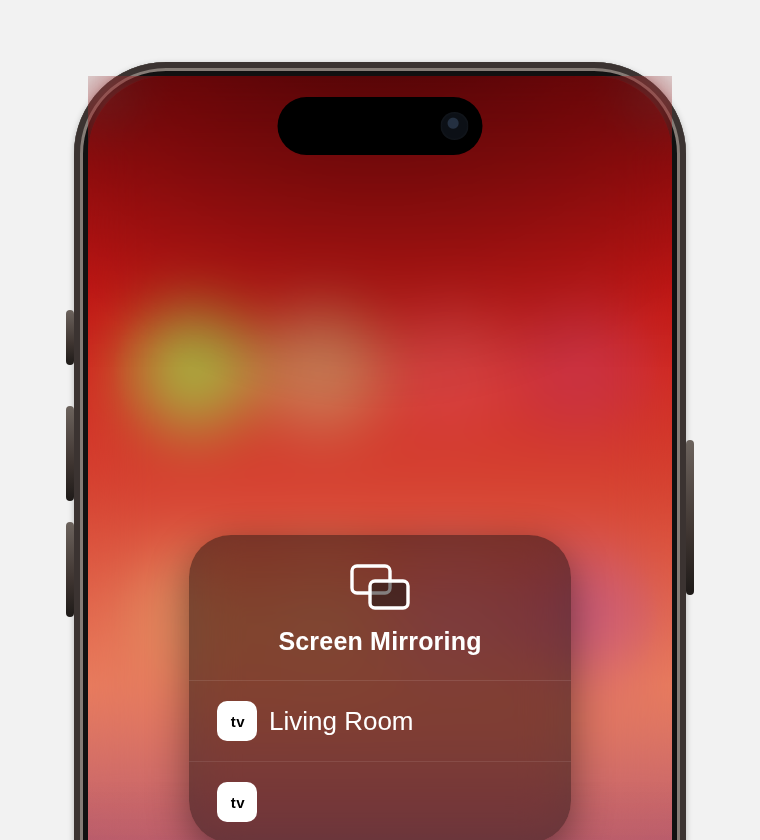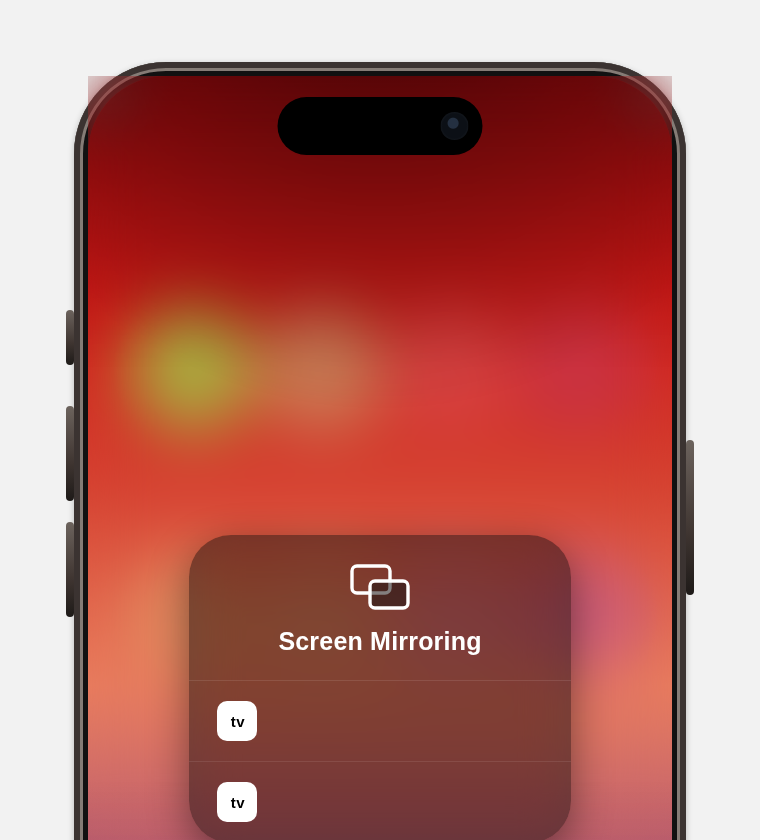--- a/index.html
+++ b/index.html
@@ -172,20 +172,21 @@
           </svg>
         </span>
         <div class="panel-title">Screen Mirroring</div>
       </div>
 
       <div class="row">
         <span class="atv-badge">
           <span class="apple"></span>
           <span class="tv">tv</span>
         </span>
+        <span>Living Room</span>
       </div>
 
       <div class="row">
         <span class="atv-badge">
           <span class="apple"></span>
           <span class="tv">tv</span>
         </span>
       </div>
 
     </div>

